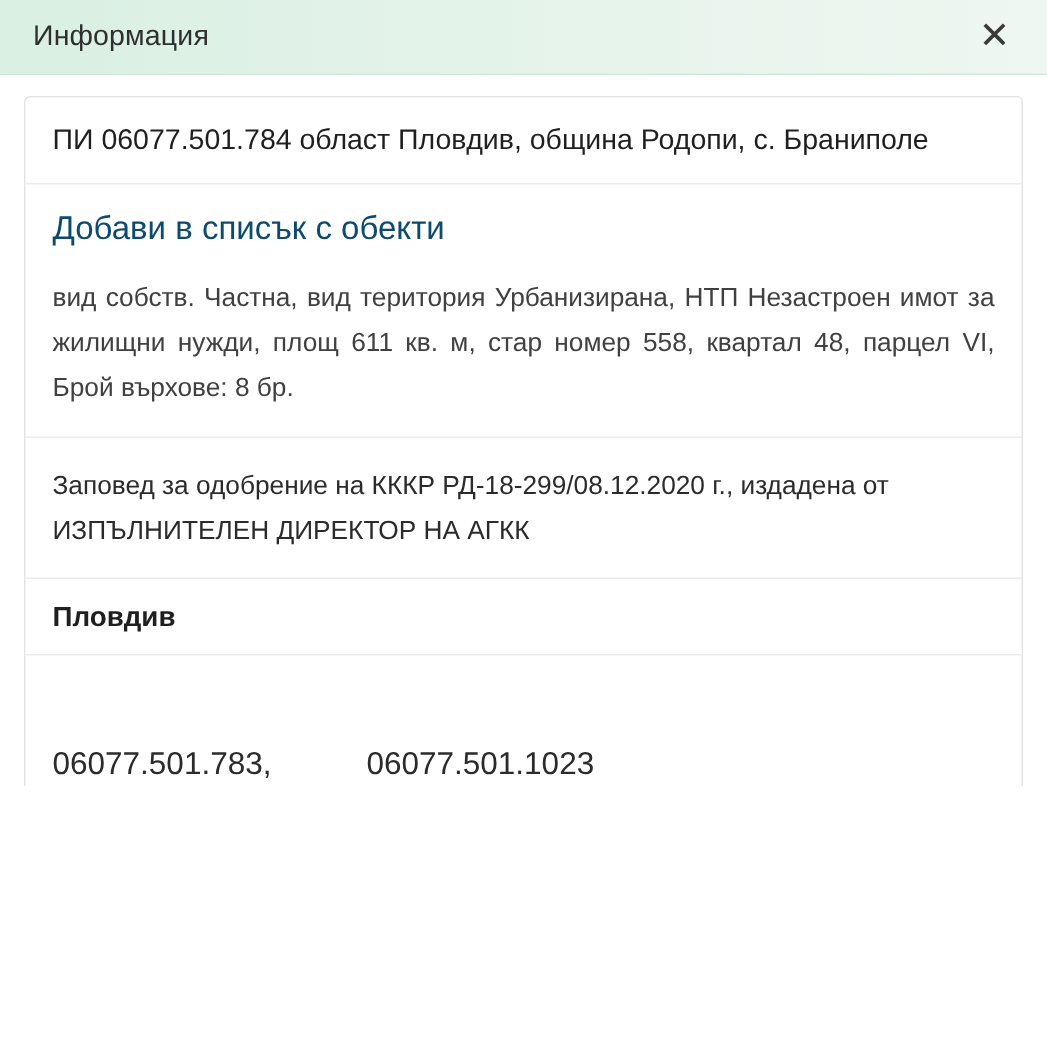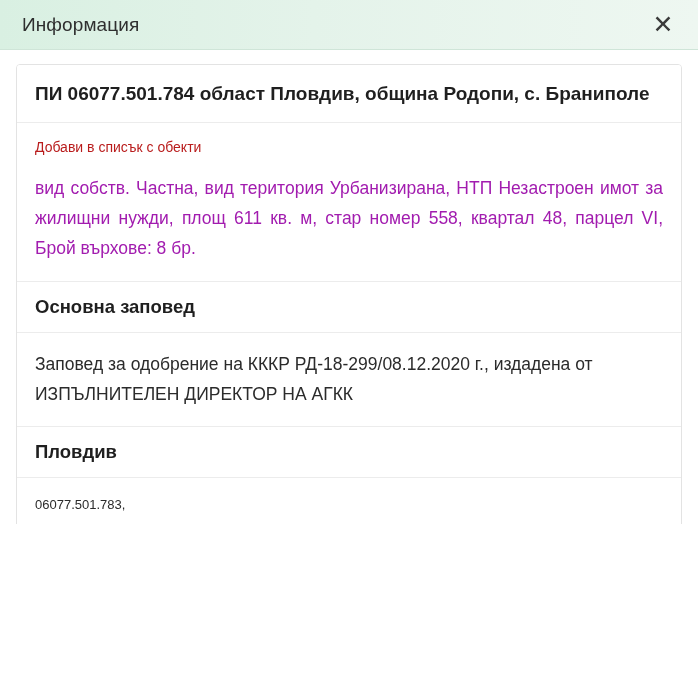--- a/index.html
+++ b/index.html
@@ -73,43 +73,43 @@
     border: 1px solid #e3e3e3;
     border-radius: 4px;
     margin-top: 14px;
     box-sizing: border-box;
     overflow: hidden;
   }
 
   .card-header {
     padding: 16px 18px 16px 18px;
     font-size: 19px;
-    font-weight: bold;
+    font-weight: normal;
     color: #1f1f1f;
     line-height: 1.32;
     border-bottom: 1px solid #ececec;
     background: #ffffff;
   }
 
   .card-body {
     padding: 16px 18px 18px 18px;
   }
 
   .add-link {
     display: block;
-    color: #b91c1c;
-    font-size: 14px;
+    color: #0c4a6e;
+    font-size: 22px;
     text-decoration: none;
     margin-bottom: 18px;
     cursor: pointer;
   }
 
   .desc {
     font-size: 17.5px;
-    color: #a21caf;
+    color: #404040;
     line-height: 1.72;
     text-align: justify;
     text-justify: inter-word;
   }
 
   .section-title {
     font-size: 18.5px;
     font-weight: bold;
     color: #1f1f1f;
     padding: 14px 18px 14px 18px;
@@ -120,23 +120,24 @@
   .section-body {
     padding: 16px 18px 16px 18px;
     font-size: 17.5px;
     color: #2b2b2b;
     line-height: 1.72;
   }
 
   .neighbors {
     display: flex;
     flex-wrap: wrap;
-    font-size: 13px;
+    font-size: 21px;
     color: #2b2b2b;
     line-height: 1.72;
+    margin-top: 39px;
   }
   .neighbor-item {
     width: 33.33%;
     box-sizing: border-box;
     padding-right: 6px;
     white-space: nowrap;
   }
   .neighbor-item.last { }
 
   
@@ -159,27 +160,27 @@
 
     <div class="card">
       <div class="card-header">ПИ 06077.501.784 област Пловдив, община Родопи, с. Браниполе</div>
       <div class="card-body">
         <a class="add-link">Добави в списък с обекти</a>
         <div class="desc">вид собств. Частна, вид територия Урбанизирана, НТП Незастроен имот за жилищни нужди, площ 611 кв. м, стар номер 558, квартал 48, парцел VI, Брой върхове: 8 бр.</div>
       </div>
 
       <div class="divider"></div>
 
-      <div class="section-title">Основна заповед</div>
       <div class="section-body">Заповед за одобрение на КККР РД-18-299/08.12.2020 г., издадена от ИЗПЪЛНИТЕЛЕН ДИРЕКТОР НА АГКК</div>
 
       <div class="divider"></div>
 
       <div class="section-title">Пловдив</div>
       <div class="section-body">
         <div class="neighbors">
           <span class="neighbor-item">06077.501.783,</span>
+          <span class="neighbor-item last">06077.501.1023</span>
         </div>
       </div>
     </div>
 
   </div>
 </div>
 
 </body></html>

